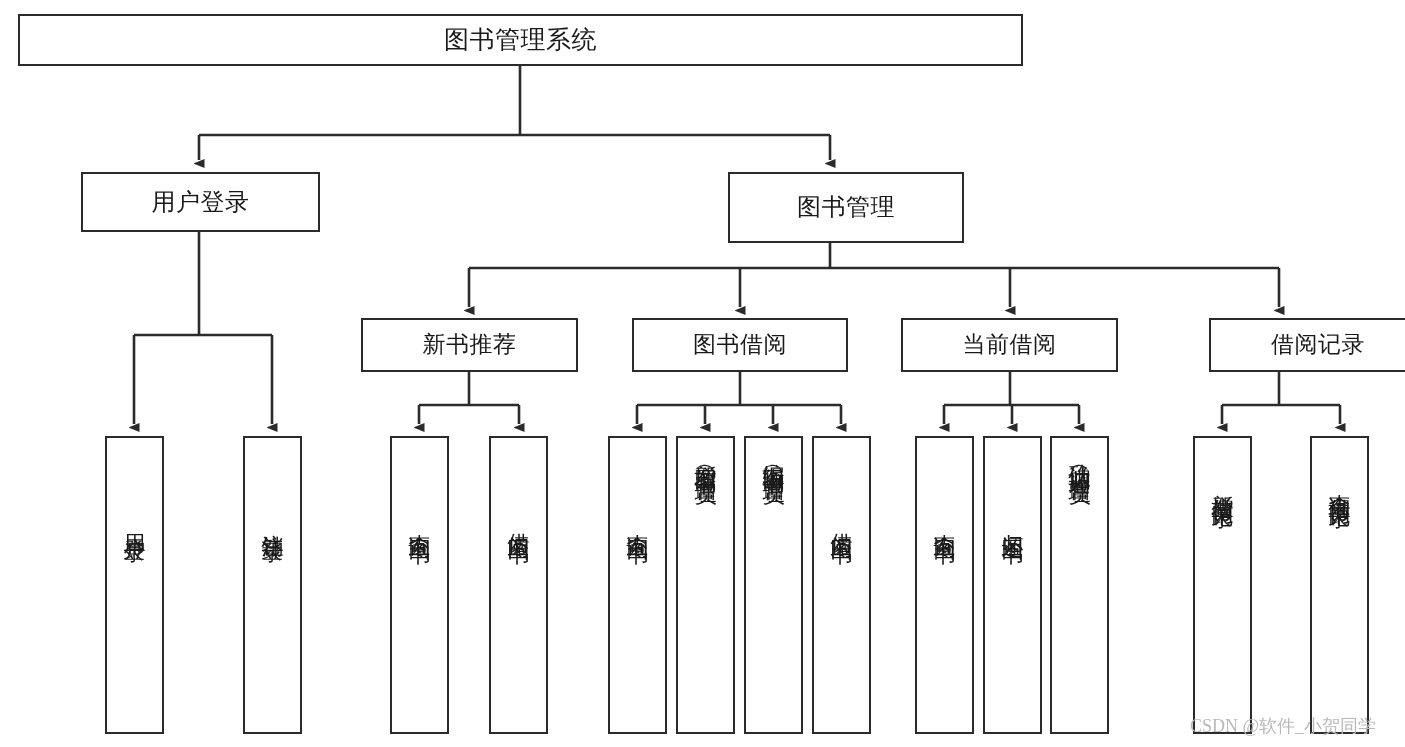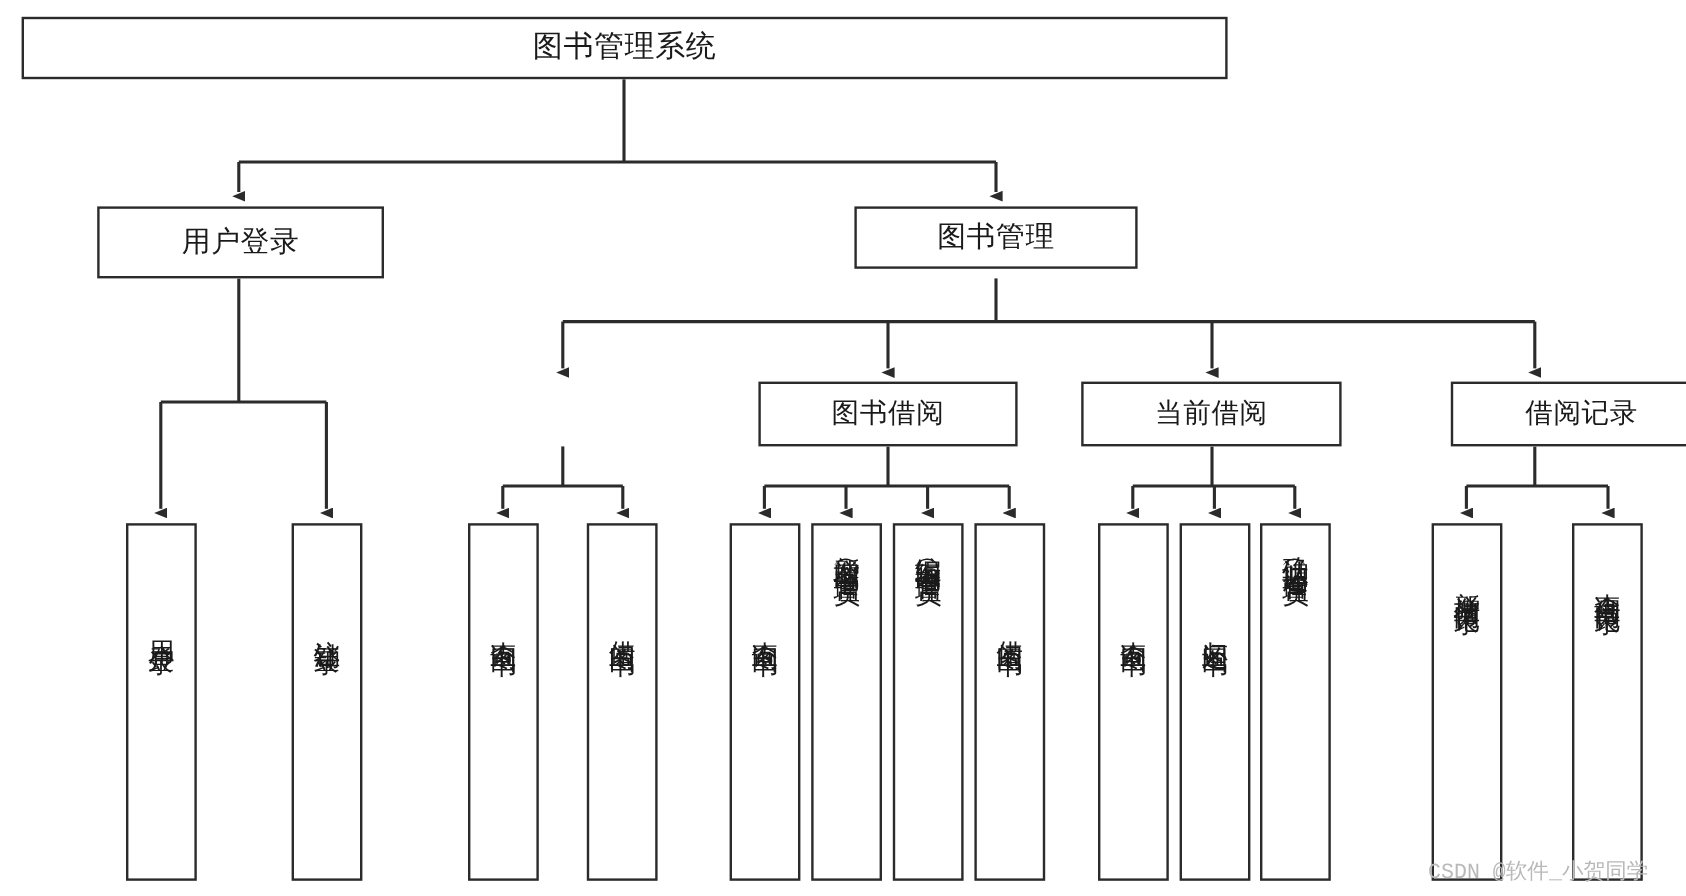--- a/index.html
+++ b/index.html
@@ -58,21 +58,21 @@
     line-height: 1.0;
     white-space: normal;
   }
   .watermark {
     position: absolute;
     left: 1190px;
     top: 714px;
     font-size: 18px;
     color: #b9b9b9;
     white-space: nowrap;
-    font-family: Liberation Mono, monospace;
+    font-family: Liberation Serif, serif;
   }
 </style>
 </head>
 <body>
 
 <div id="diagram-root">
 
   <svg class="canvas" viewBox="0 0 1405 747" xmlns="http://www.w3.org/2000/svg">
     <defs>
       <marker id="arrow" markerWidth="9" markerHeight="11" refX="1" refY="5.5" orient="auto" markerUnits="userSpaceOnUse">
@@ -136,24 +136,27 @@
   </svg>
 
   <div class="node-box node-root" style="left:18px; top:14px; width:1005px; height:52px;">
     <span class="node-label">图书管理系统</span>
   </div>
 
   <div class="node-box node-l2" style="left:81px; top:172px; width:239px; height:60px;">
     <span class="node-label">用户登录</span>
   </div>
 
-  <div class="node-box node-l2" style="left:712px; top:172px; width:236px; height:52px;">
+  <div class="node-box node-l2" style="left:728px; top:172px; width:236px; height:71px;">
     <span class="node-label">图书管理</span>
   </div>
 
+  <div class="node-box node-l3" style="left:361px; top:318px; width:217px; height:54px;">
+    <span class="node-label">新书推荐</span>
+  </div>
 
   <div class="node-box node-l3" style="left:632px; top:318px; width:216px; height:54px;">
     <span class="node-label">图书借阅</span>
   </div>
 
   <div class="node-box node-l3" style="left:901px; top:318px; width:217px; height:54px;justify-content:center;">
     <span class="node-label">当前借阅</span>
   </div>
 
   <div class="node-box node-l3" style="left:1209px; top:318px; width:218px; height:54px;">

